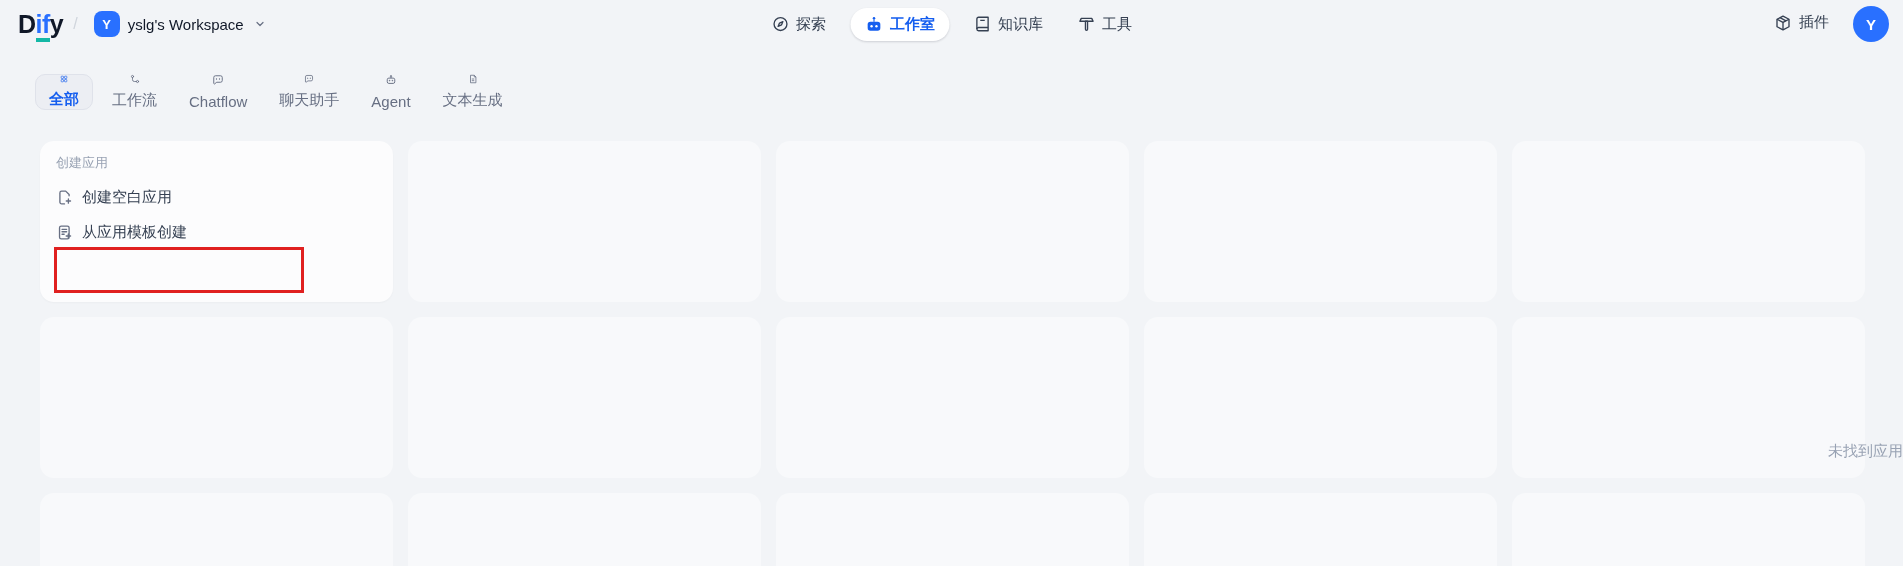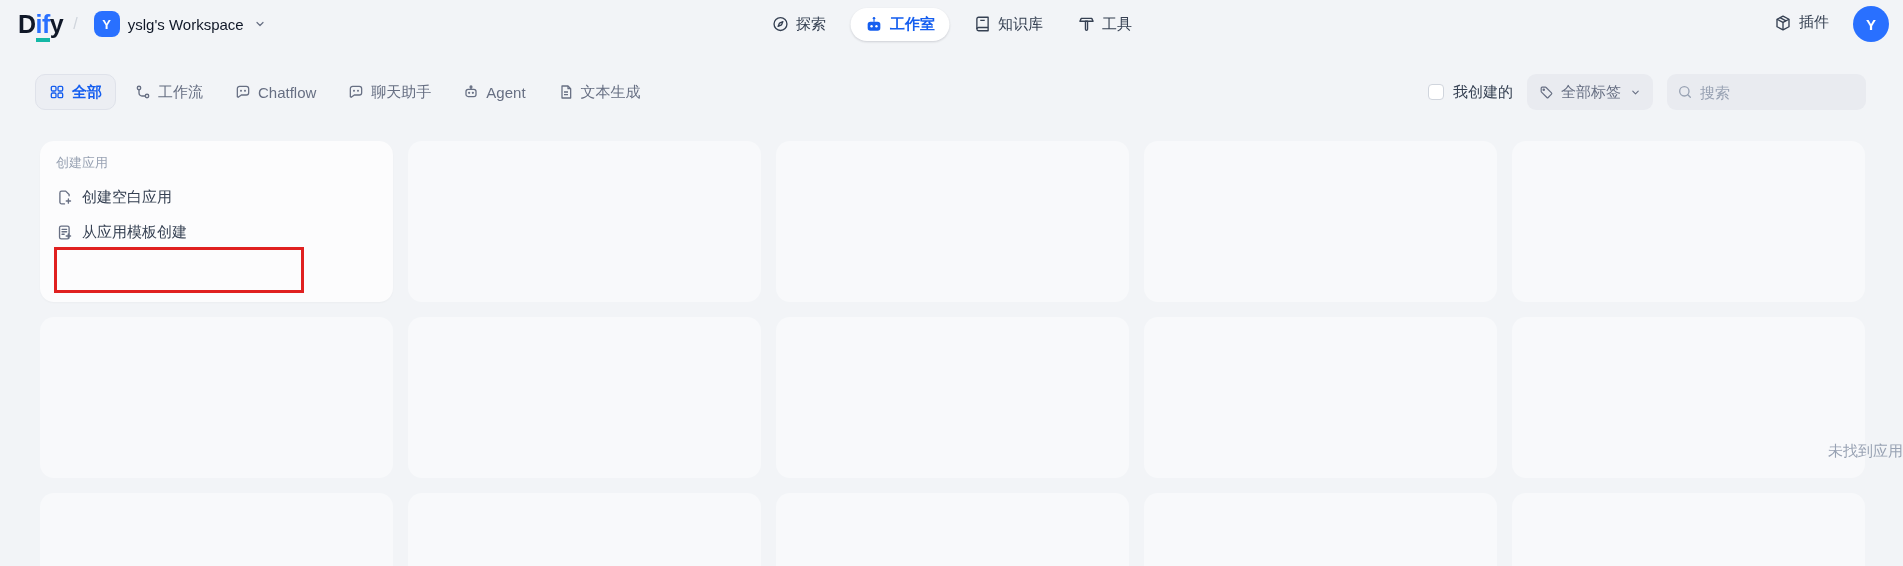--- a/index.html
+++ b/index.html
@@ -34,21 +34,21 @@
   .header-right { margin-left:auto; display:flex; align-items:flex-start; gap:14px; }
   .plugins-btn { display:flex; align-items:center; gap:7px; font-size:15px; font-weight:500;
     color:#354052; padding:7px 10px; border-radius:10px; cursor:pointer; }
   .user-avatar { width:36px; height:36px; border-radius:50%; background:#2970ff; color:#fff;
     display:flex; align-items:center; justify-content:center; font-size:15px; font-weight:600; cursor:pointer; }
 
   
   .filterbar { margin-top:26px; padding:0 37px 0 35px; display:flex; align-items:center; height:36px; }
   .tabs { display:flex; align-items:center; gap:6px; }
   .tab { display:flex; align-items:center; gap:7px; height:36px; padding:0 13px; border-radius:10px;
-    font-size:15px; font-weight:500; color:#676f83; cursor:pointer; }
+    font-size:15px; font-weight:500; color:#676f83; cursor:pointer;flex-direction:column; }
   .tab .ticon { color:#676f83; }
   .tab.active { background:#eceef3; border:1px solid #dfe2ea; color:#155eef; font-weight:600; }
   .tab.active .ticon { color:#155eef; }
 
   .filter-right { margin-left:auto; display:flex; align-items:center; gap:14px; }
   .createdbyme { display:flex; align-items:center; gap:9px; cursor:pointer; }
   .checkbox { width:16px; height:16px; border-radius:4px; background:#fff; border:1px solid #d0d5dd; }
   .createdbyme span { font-size:15px; color:#354052; }
   .tag-pill { display:flex; align-items:center; gap:7px; height:36px; padding:0 12px;
     background:#e9ebf0; border-radius:9px; font-size:15px; color:#676f83; cursor:pointer; }
@@ -188,43 +188,20 @@
     <div class="tab">
       <svg class="ticon" width="16" height="16" viewBox="0 0 24 24" fill="none" stroke="currentColor" stroke-width="1.9" stroke-linejoin="round">
           <path d="M6 3h9l4 4v14H6z"></path>
           <path d="M15 3v4h4"></path>
           <path d="M9 12h6M9 16h6"></path>
         </svg>
       <span>文本生成</span>
     </div>
   </div>
 
-  <div class="filter-right">
-    <div class="createdbyme">
-      <div class="checkbox"></div>
-      <span>我创建的</span>
-    </div>
-    <div class="tag-pill">
-      <svg width="15" height="15" viewBox="0 0 24 24" fill="none" stroke="currentColor" stroke-width="1.9" stroke-linejoin="round">
-          <path d="M3.5 10.3V5A1.5 1.5 0 015 3.5h5.3a1.5 1.5 0 011.1.45l8.6 8.6a1.5 1.5 0 010 2.1l-5.3 5.3a1.5 1.5 0 01-2.1 0l-8.6-8.6a1.5 1.5 0 01-.5-1.05z"></path>
-          <circle cx="7.6" cy="7.6" r="1.1"></circle>
-        </svg>
-      <span>全部标签</span>
-      <svg class="chev" width="11" height="11" viewBox="0 0 24 24" fill="none" stroke="currentColor" stroke-width="2.4" stroke-linecap="round" stroke-linejoin="round">
-          <path d="M6 9l6 6 6-6"></path>
-        </svg>
-    </div>
-    <div class="searchbox">
-      <svg class="sicon" width="16" height="16" viewBox="0 0 24 24" fill="none" stroke="currentColor" stroke-width="2" stroke-linecap="round">
-          <circle cx="11" cy="11" r="7"></circle>
-          <path d="M20 20l-3.8-3.8"></path>
-        </svg>
-      <input type="text" placeholder="搜索" style="">
-    </div>
-  </div>
 </div>
 
 <div class="grid">
   <div class="card create-card">
     <div class="cc-title">创建应用</div>
     <div class="cc-row">
       <svg class="cicon" width="17" height="17" viewBox="0 0 24 24" fill="none" stroke="currentColor" stroke-width="1.9" stroke-linecap="round" stroke-linejoin="round">
           <path d="M18.5 9.5V7.8L13.7 3H8a2.5 2.5 0 00-2.5 2.5v13A2.5 2.5 0 008 21h4"></path>
           <path d="M17.5 14v6M14.5 17h6"></path>
         </svg>

